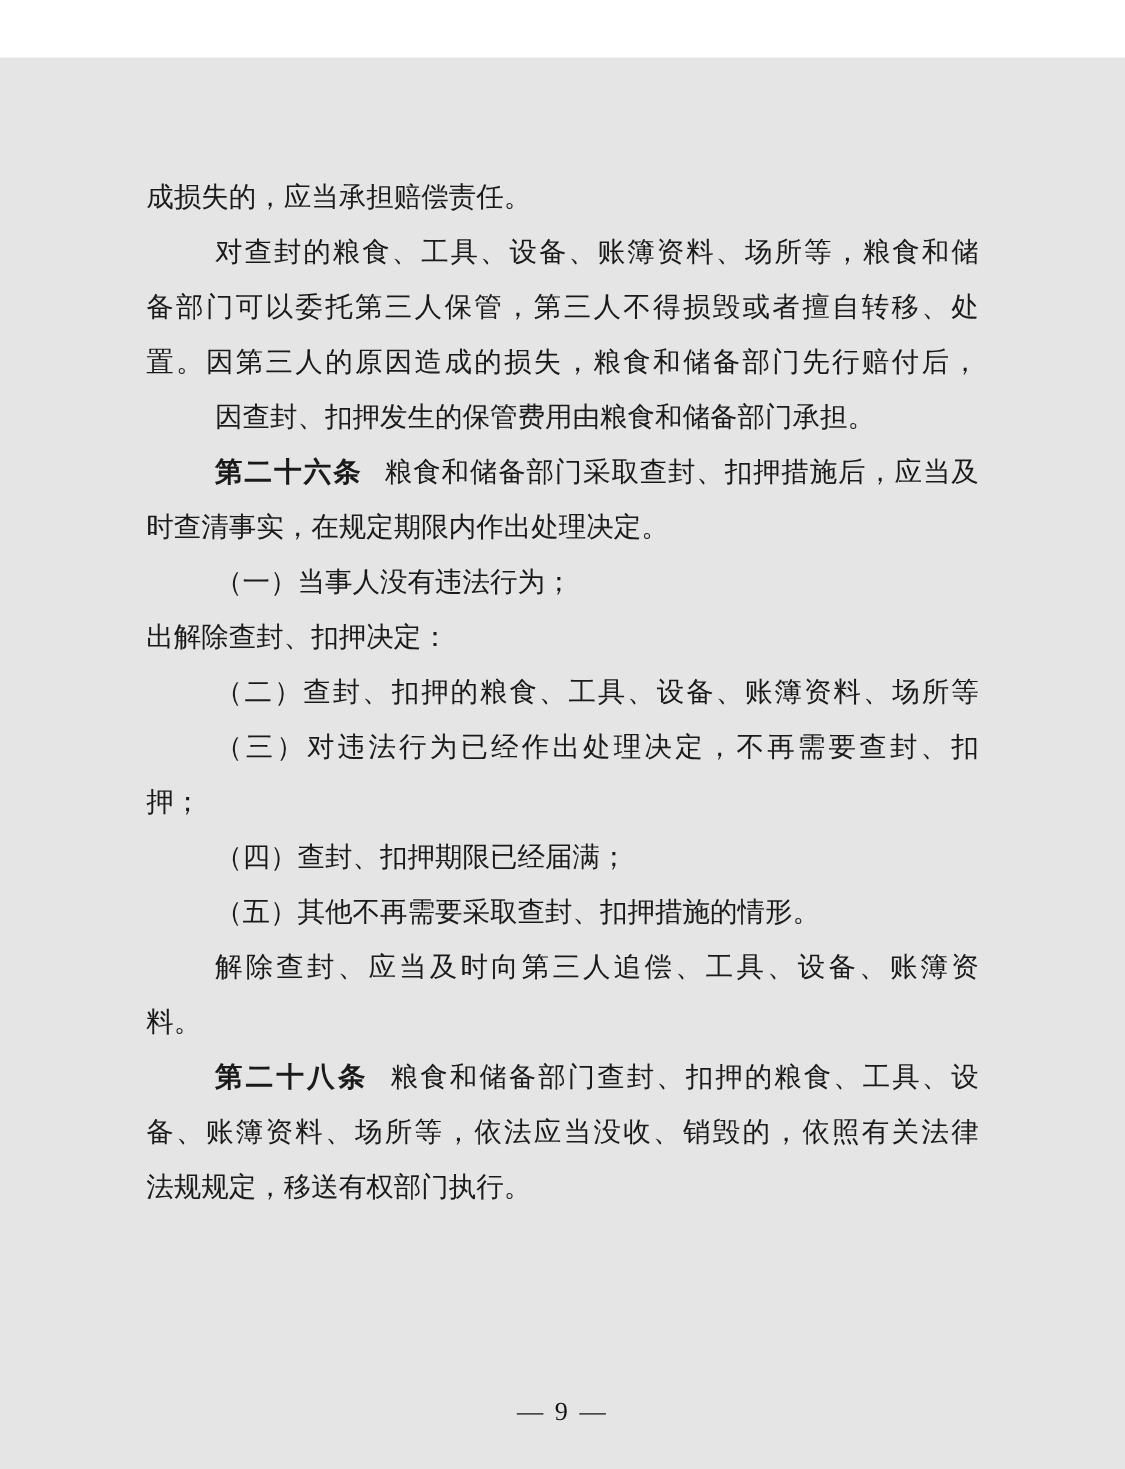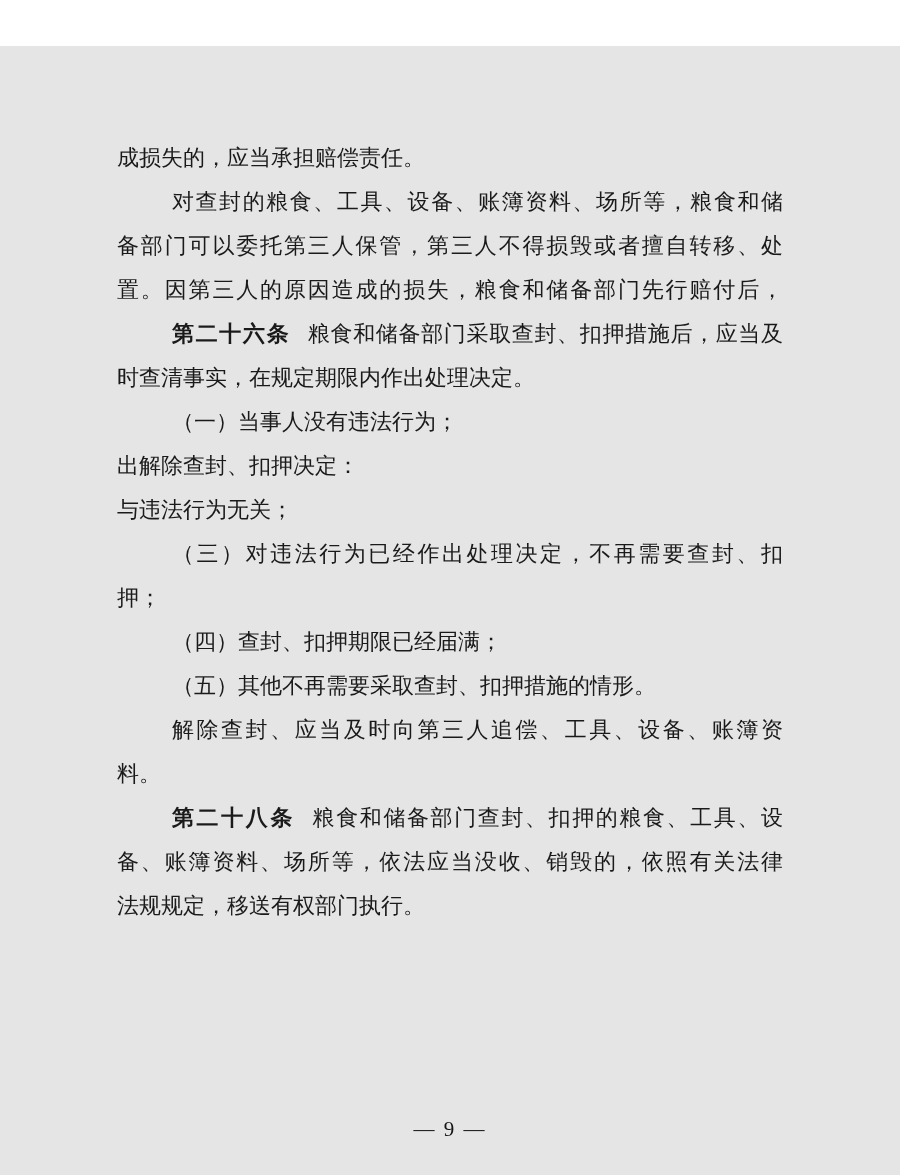--- a/index.html
+++ b/index.html
@@ -59,25 +59,26 @@
 </style>
 </head>
 <body>
 
 <div class="page">
   <div class="doc" id="doc-body">
       <div class="line">成损失的，应当承担赔偿责任。</div>
       <div class="line indent fill">对查封的粮食、工具、设备、账簿资料、场所等，粮食和储</div>
       <div class="line fill">备部门可以委托第三人保管，第三人不得损毁或者擅自转移、处</div>
       <div class="line fill">置。因第三人的原因造成的损失，粮食和储备部门先行赔付后，</div>
+      <div class="line indent">因查封、扣押发生的保管费用由粮食和储备部门承担。</div>
       <div class="line indent fill"><span class="article-term">第二十六条</span><span>粮食和储备部门采取查封、扣押措施后，应当及</span></div>
       <div class="line">时查清事实，在规定期限内作出处理决定。</div>
       <div class="line indent">（一）当事人没有违法行为；</div>
       <div class="line">出解除查封、扣押决定：</div>
-      <div class="line">与违法行为无关；</div>
+      <div class="line indent fill">（二）查封、扣押的粮食、工具、设备、账簿资料、场所等</div>
       <div class="line indent fill">（三）对违法行为已经作出处理决定，不再需要查封、扣</div>
       <div class="line">押；</div>
       <div class="line indent">（四）查封、扣押期限已经届满；</div>
       <div class="line indent">（五）其他不再需要采取查封、扣押措施的情形。</div>
       <div class="line indent fill">解除查封、应当及时向第三人追偿、工具、设备、账簿资</div>
       <div class="line">料。</div>
       <div class="line indent fill"><span class="article-term">第二十八条</span><span>粮食和储备部门查封、扣押的粮食、工具、设</span></div>
       <div class="line fill">备、账簿资料、场所等，依法应当没收、销毁的，依照有关法律</div>
       <div class="line">法规规定，移送有权部门执行。</div>
     </div>

